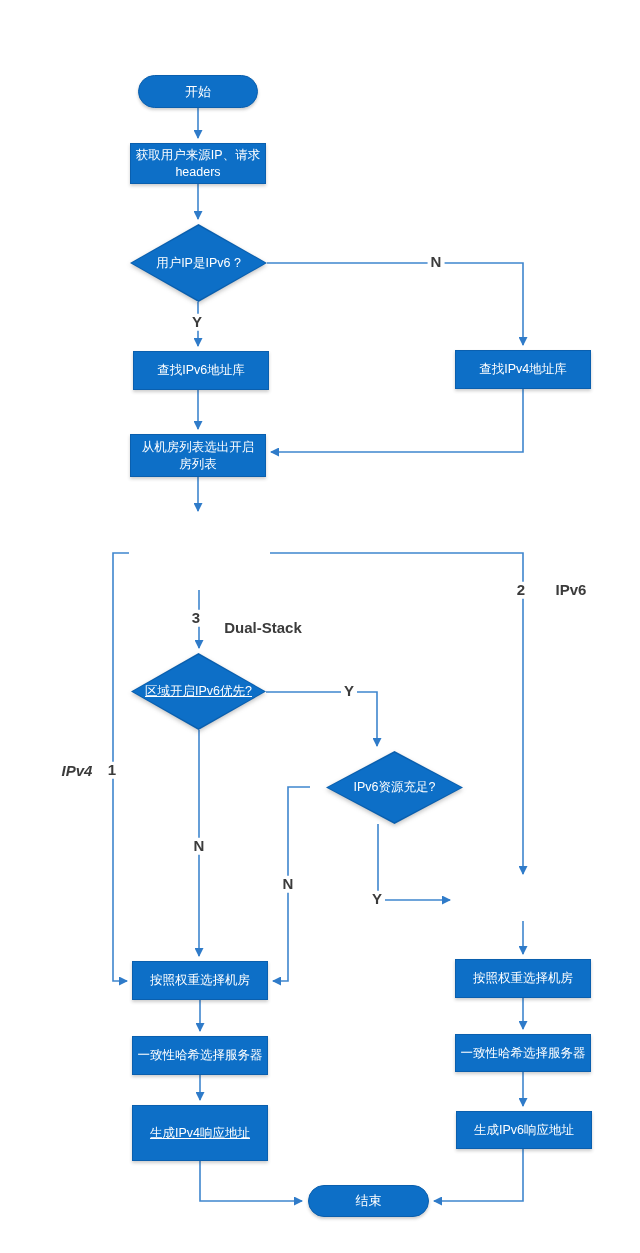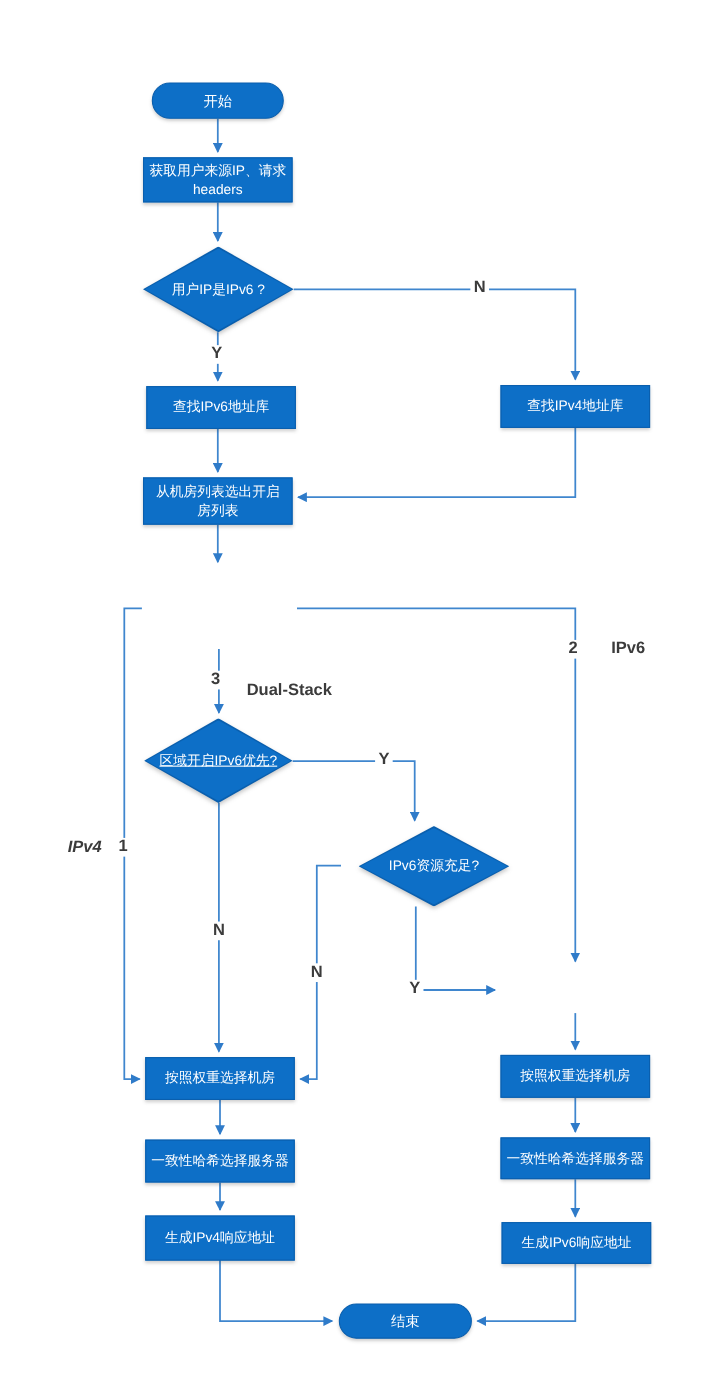--- a/index.html
+++ b/index.html
@@ -174,21 +174,21 @@
   </div>
 
   <div class="node rect" style="left:132px; top:1036px; width:136px; height:39px;">
     <span class="node-text">一致性哈希选择服务器</span>
   </div>
 
   <div class="node rect" style="left:455px; top:1034px; width:136px; height:38px;">
     <span class="node-text">一致性哈希选择服务器</span>
   </div>
 
-  <div class="node rect" style="left:132px; top:1105px; width:136px; height:41px;">
+  <div class="node rect" style="left:132px; top:1105px; width:136px; height:56px;text-decoration:underline;">
     <span class="node-text">生成IPv4响应地址</span>
   </div>
 
   <div class="node rect" style="left:456px; top:1111px; width:136px; height:38px;align-items:center;">
     <span class="node-text">生成IPv6响应地址</span>
   </div>
 
   <div class="node capsule" style="left:308px; top:1185px; width:121px; height:32px;">
     <span class="node-text">结束</span>
   </div>

